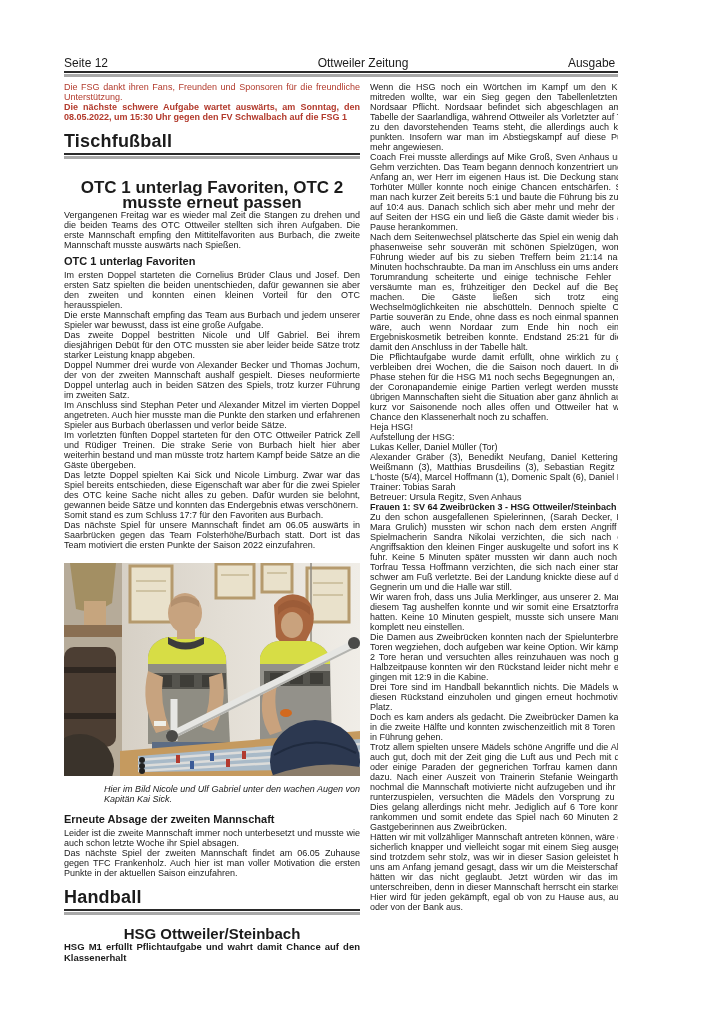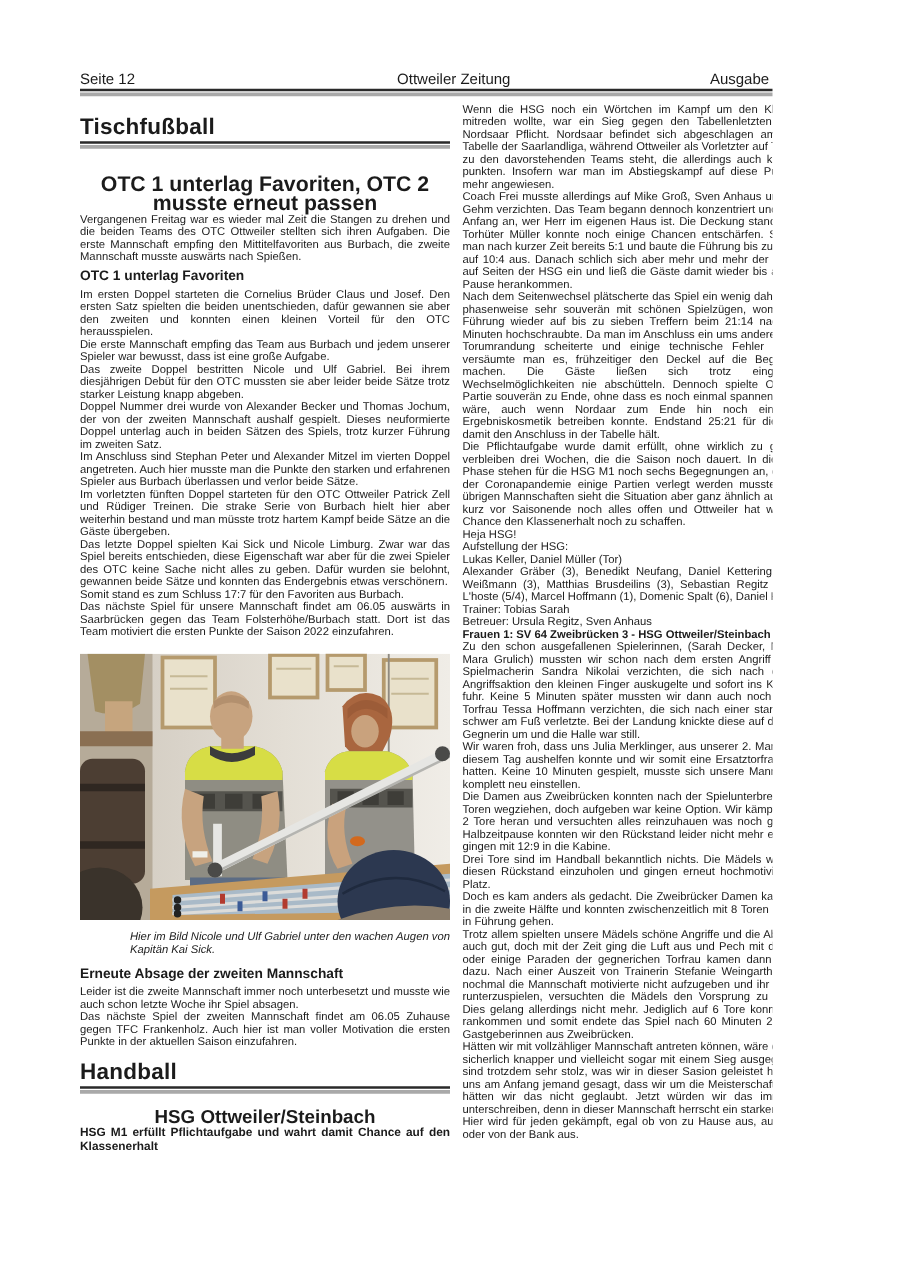--- a/index.html
+++ b/index.html
@@ -40,20 +40,22 @@
     <span>Seite 12</span>
     <span class="center">Ottweiler Zeitung</span>
     <span>Ausgabe 18/2022</span>
   </div>
   <div class="header-rules">
     <div class="rule-dark"></div>
     <div class="rule-gray"></div>
   </div>
 
   <div class="col col-left">
+    <p class="body red">Die FSG dankt ihren Fans, Freunden und Sponsoren für die freundliche Unterstützung.</p>
+    <p class="body red bold">Die nächste schwere Aufgabe wartet auswärts, am Sonntag, den 08.05.2022, um 15:30 Uhr gegen den FV Schwalbach auf die FSG 1</p>
 
     <div class="section-head">Tischfußball</div>
     <div class="section-rules">
       <div class="rule-dark"></div>
       <div class="rule-gray"></div>
     </div>
 
     <div class="headline">OTC 1 unterlag Favoriten, OTC 2 musste erneut passen</div>
     <p class="body lead">Vergangenen Freitag war es wieder mal Zeit die Stangen zu drehen und die beiden Teams des OTC Ottweiler stellten sich ihren Aufgaben. Die erste Mannschaft empfing den Mittitelfavoriten aus Burbach, die zweite Mannschaft musste auswärts nach Spießen.</p>
 

